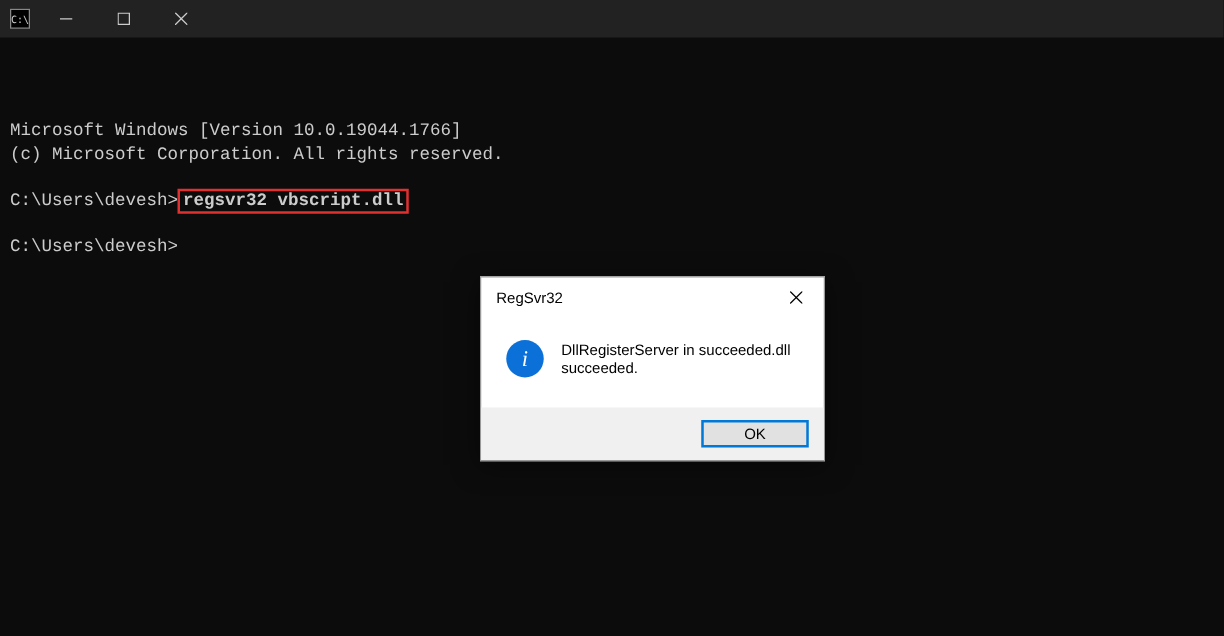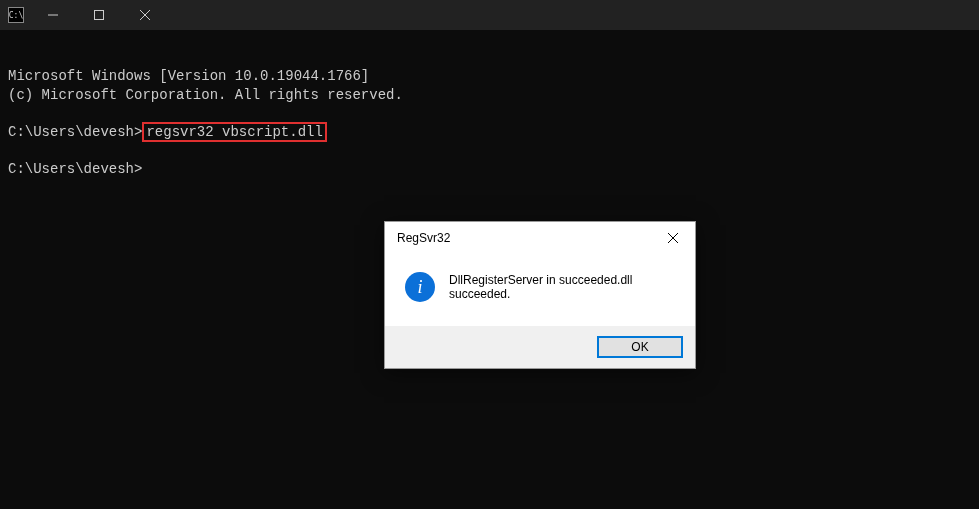--- a/index.html
+++ b/index.html
@@ -58,37 +58,39 @@
       width: 10px;
       height: 10px;
     }
     .terminal {
       padding: 18px 8px;
       font-family: Consolas, 'Courier New', monospace;
       font-size: 14px;
       color: #cccccc;
       line-height: 1.35;
       white-space: pre;
+      margin-top: 29px;
     }
     .highlight-box {
       border: 2px solid #e03030;
       padding: 0 2px;
       display: inline;
+      font-weight: bold;
     }
     .cursor {
       display: inline-block;
       width: 8px;
       height: 16px;
       vertical-align: text-bottom;
     }
     .dialog {
       position: absolute;
       left: 384px;
       top: 221px;
-      width: 312px;
+      width: 276px;
       background: #ffffff;
       border: 1px solid #999;
       box-shadow: 0 4px 20px rgba(0,0,0,0.5);
     }
     .dialog-titlebar {
       height: 32px;
       display: flex;
       align-items: center;
       padding: 0 0 0 12px;
       font-size: 12px;

